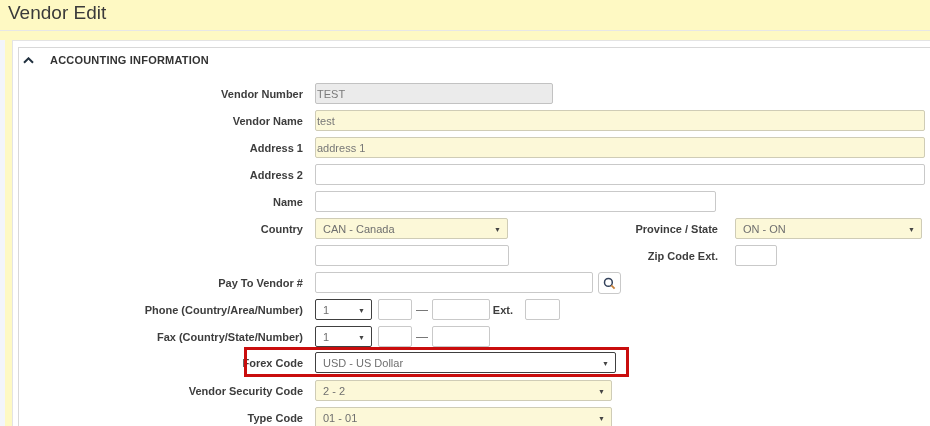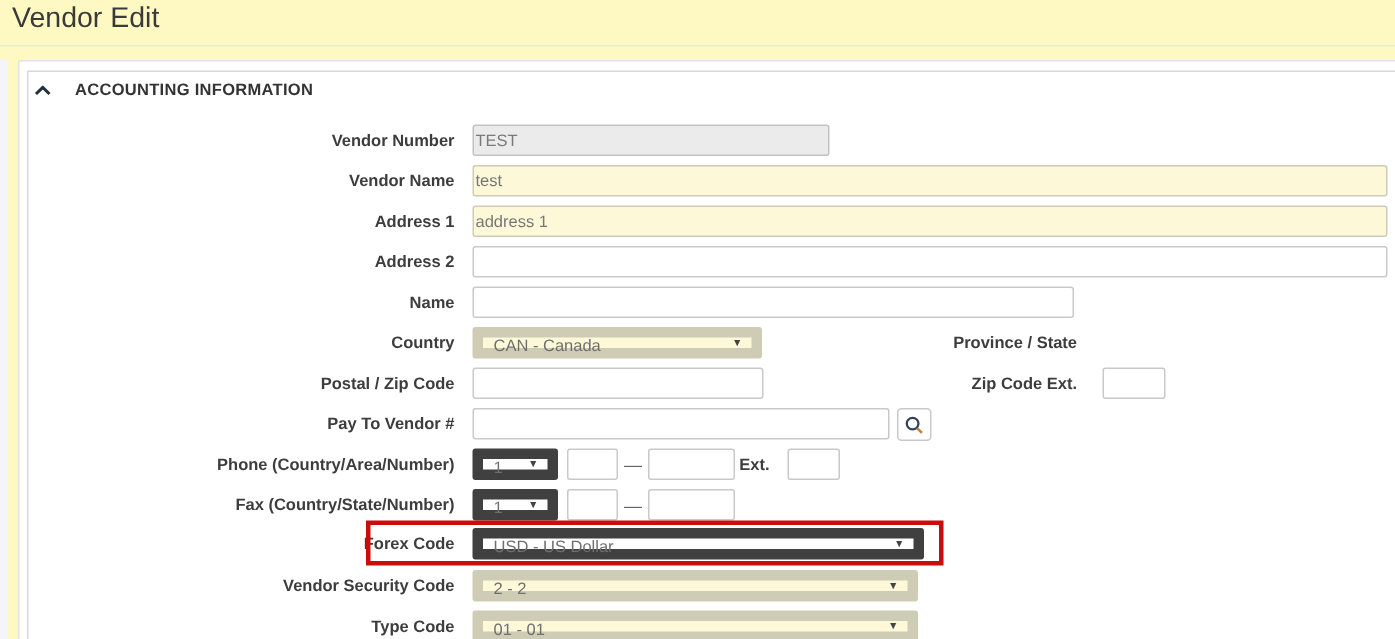--- a/index.html
+++ b/index.html
@@ -13,22 +13,22 @@
   .inner-box{position:absolute;left:18px;top:47px;right:-2px;bottom:-4px;
              border:1px solid #d8d8d8;background:#fff;}
   .section-header{position:absolute;left:23px;top:54px;display:flex;align-items:center;gap:16px;cursor:pointer;}
   .section-header .txt{font-size:11px;font-weight:700;color:#333;letter-spacing:.2px;}
   .lbl{position:absolute;font-size:11px;font-weight:600;color:#3d3d3d;text-align:right;line-height:12px;}
   .inp{position:absolute;height:21px;box-sizing:border-box;border:1px solid #c9c9c9;border-radius:2px;
        background:#fff;font-family:"Liberation Sans","DejaVu Sans",sans-serif;
        font-size:11px;color:#777;padding:0 1px;outline:none;}
   .inp.yellow{background:#fcf8d8;border-color:#cfccb6;}
   .inp.gray{background:#ebebeb;border-color:#c2c2c2;color:#7a7a7a;}
-  .sel{position:absolute;height:21px;box-sizing:border-box;border:7px solid #404040;border-radius:2px;
-       background:#fff;font-size:11px;color:#6f6f6f;display:flex;align-items:flex-start;
+  .sel{position:absolute;height:21px;box-sizing:border-box;border:1px solid #404040;border-radius:2px;
+       background:#fff;font-size:11px;color:#6f6f6f;display:flex;align-items:center;
        padding:0 20px 0 7px;cursor:default;}
   .sel.yellow{background:#fcf8d8;border-color:#cfccb6;}
   .sel .arr{position:absolute;right:6px;top:50%;transform:translateY(-50%);font-size:7px;color:#444;line-height:7px;}
   .dash{position:absolute;width:18px;text-align:center;font-size:12px;color:#666;}
   .search-btn{position:absolute;left:598px;top:272px;width:23px;height:22px;box-sizing:border-box;
               border:1px solid #c9c9c9;border-radius:3px;background:#fff;display:flex;
               align-items:center;justify-content:center;cursor:pointer;padding:0;}
   .red-highlight{position:absolute;left:244px;top:347px;width:385px;height:30px;box-sizing:border-box;
                  border:3px solid #c90d0d;background:transparent;pointer-events:none;}
 </style>
@@ -67,22 +67,25 @@
 
   <div class="lbl" style="left:40px;width:263px;top:196px;">Name</div>
   <input class="inp" style="left: 315px; top: 191px; width: 401px;" value="">
 
   <div class="lbl" style="left:40px;width:263px;top:223px;">Country</div>
   <div class="sel yellow" style="left:315px;top:218px;width:193px;">
     <span>CAN - Canada</span>
     <span class="arr">▼</span>
   </div>
   <div class="lbl" style="left:560px;width:158px;top:223px;">Province / State</div>
+  <div class="sel yellow" style="left:735px;top:218px;width:187px;">
+    <span>ON - ON</span>
+    <span class="arr">▼</span>
+  </div>
 
-  <div class="lbl" style="left:40px;width:263px;top:250px;">Postal / Zip Code</div>
   <input class="inp" style="left: 315px; top: 245px; width: 194px;" value="">
   <div class="lbl" style="left:560px;width:158px;top:250px;">Zip Code Ext.</div>
   <input class="inp" style="left: 735px; top: 245px; width: 42px;" value="">
 
   <div class="lbl" style="left:40px;width:263px;top:277px;">Pay To Vendor #</div>
   <input class="inp" style="left: 315px; top: 272px; width: 278px;" value="">
   <button class="search-btn">
     <span style="display:flex;">
       <svg width="13" height="13" viewBox="0 0 13 13">
         <circle cx="5.4" cy="5.4" r="3.9" stroke="#33425b" stroke-width="1.5" fill="none"></circle>

